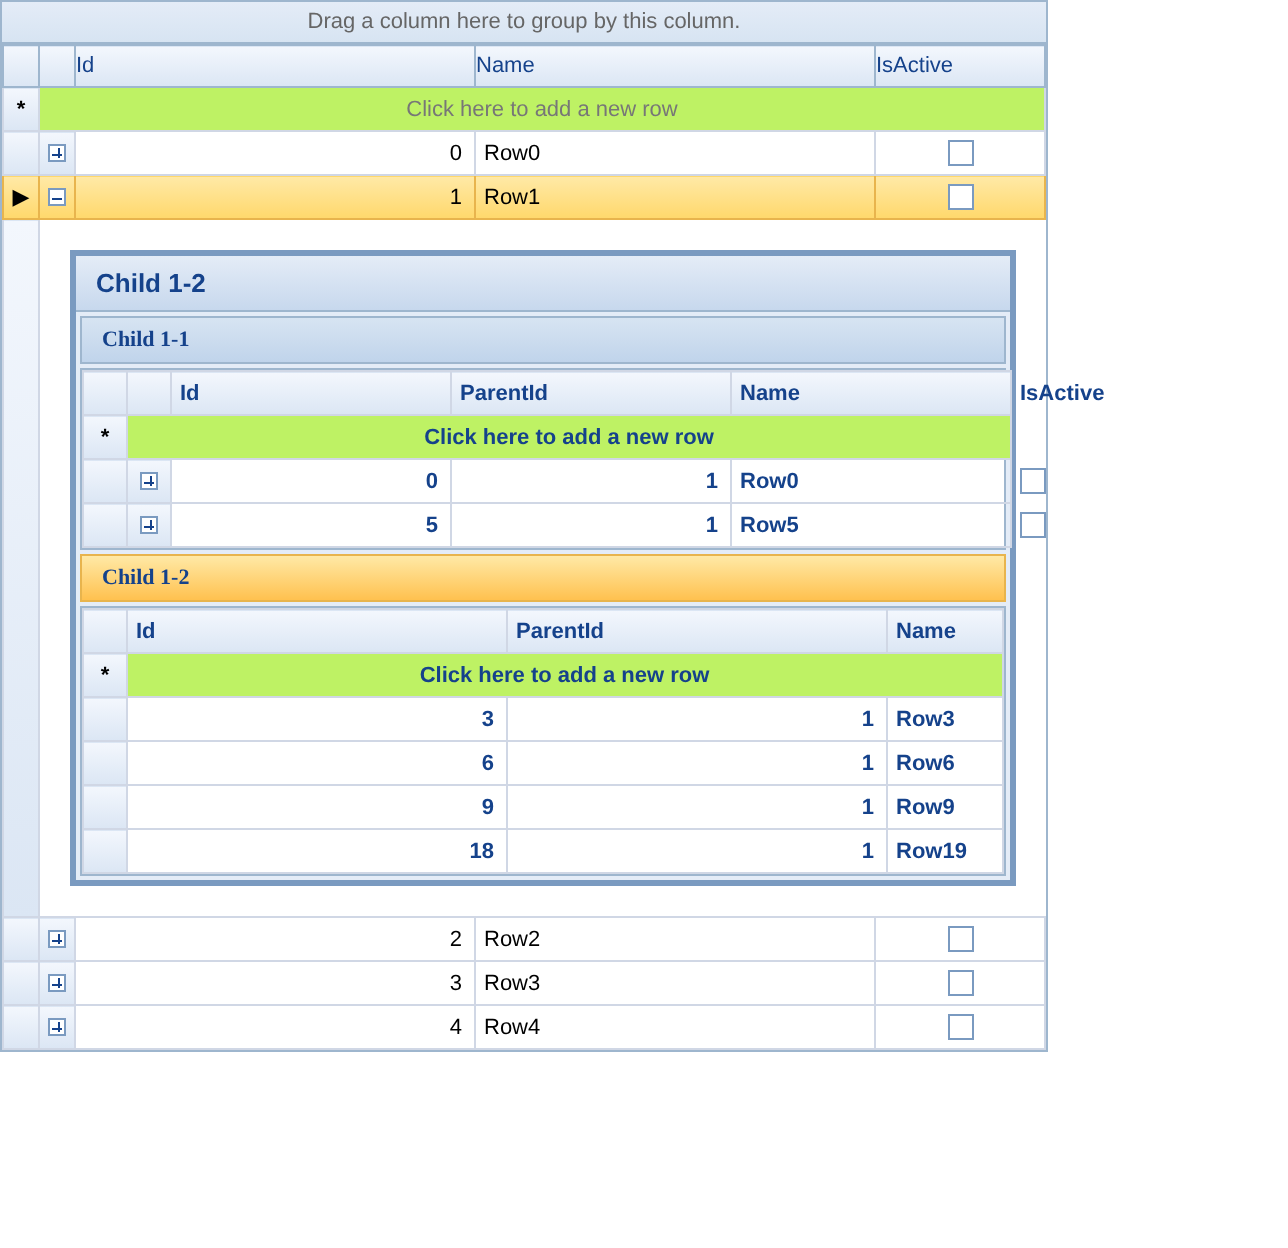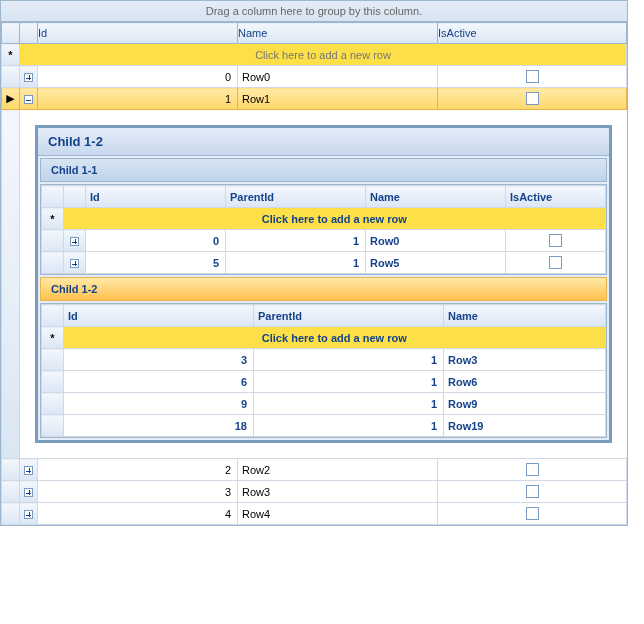--- a/index.html
+++ b/index.html
@@ -4,21 +4,21 @@
 <style>
   * { box-sizing: border-box; }
   body {
     margin: 0;
     font-family: Tahoma, Verdana, Arial, sans-serif;
     font-size: 11px;
     background: #fff;
     color: #000;
   }
   .grid {
-    width: 628px;
+    width: 524px;
     border: 1px solid #9eb6ce;
     background: #fff;
   }
   .group-panel {
     background: linear-gradient(to bottom, #e4ecf7, #d7e4f2);
     border-bottom: 1px solid #9eb6ce;
     text-align: center;
     padding: 4px 0;
     color: #666;
   }
@@ -41,21 +41,21 @@
     vertical-align: middle;
   }
   .row-ind {
     background: linear-gradient(to bottom, #f3f7fd, #dbe6f4);
     text-align: center;
     color: #15428b;
   }
   .new-row td.full {
     text-align: center;
     color: #777;
-    background: #fde047;
+    background: #bef264;
     padding: 4px 0;
   }
   .star { color: #000; font-weight: bold; }
   .arrow { color: #000; }
   .num-cell { text-align: right; padding-right: 6px !important; }
   .sel-row td { background: linear-gradient(to bottom, #ffe9a6, #ffd86b); border-color: #e8b44d; }
   .ck {
     display: inline-block;
     width: 13px; height: 13px;
     border: 1px solid #7a9ac0;
@@ -91,20 +91,21 @@
     padding: 6px 10px;
     border-bottom: 1px solid #9eb6ce;
   }
   .sub-hdr {
     background: linear-gradient(to bottom, #d7e4f2, #c0d4eb);
     color: #15428b;
     font-weight: bold;
     padding: 5px 10px;
     border: 1px solid #9eb6ce;
     margin: 2px;
+    font-family: Liberation Serif, serif;
   }
   .sub-hdr.orange {
     background: linear-gradient(to bottom, #ffe9a6, #ffc14f);
     border-color: #e8b44d;
   }
   .sub-grid {
     margin: 2px;
     border: 1px solid #9eb6ce;
     background: #fff;
   }

